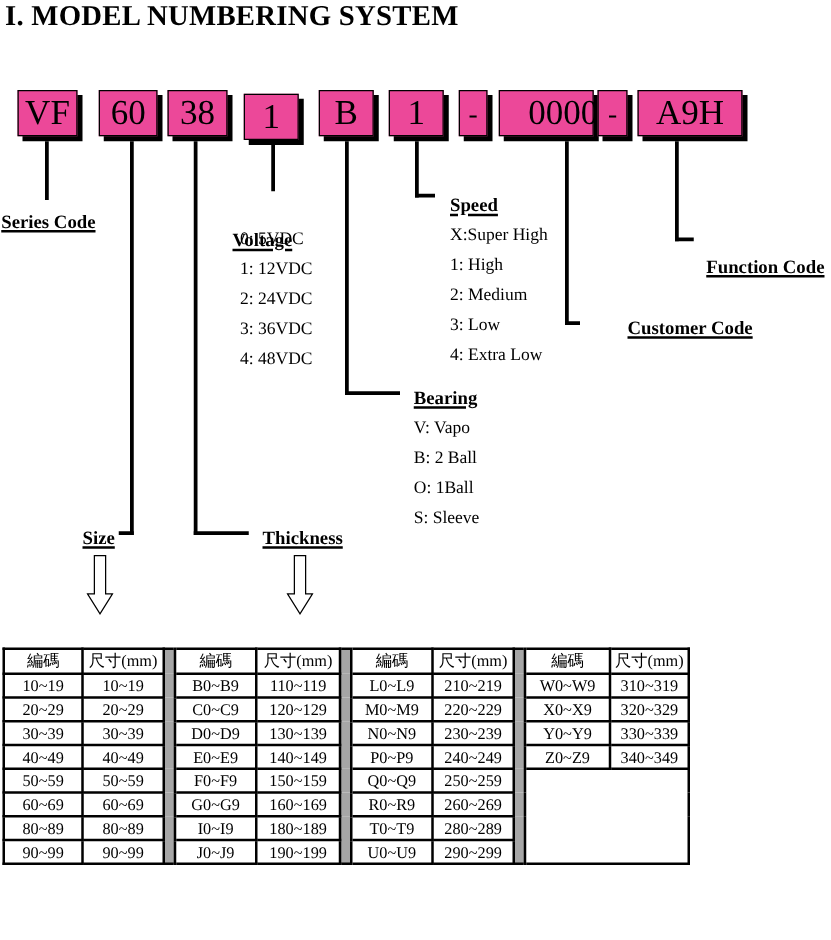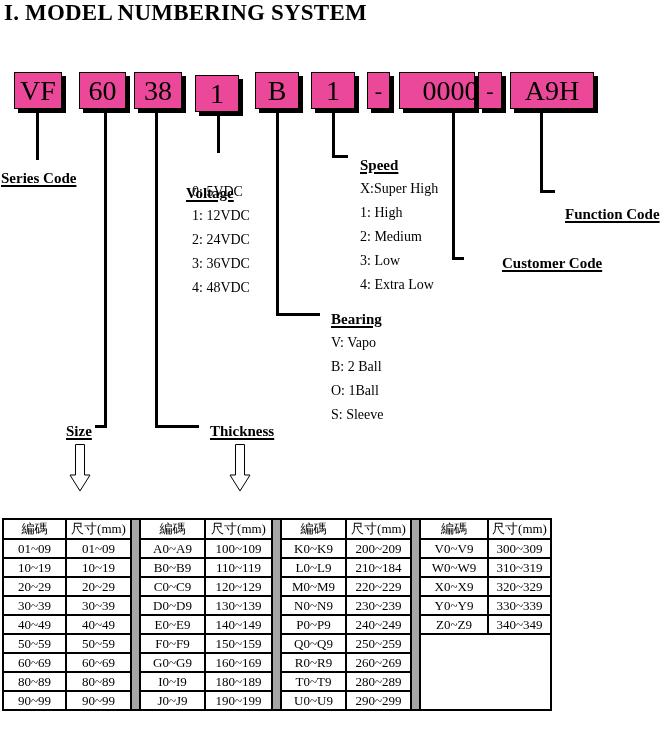--- a/index.html
+++ b/index.html
@@ -118,41 +118,28 @@
         <td class="hdr c3">編碼</td>
         <td class="hdr c4">尺寸(mm)</td>
         <td class="sep"></td>
         <td class="hdr c5">編碼</td>
         <td class="hdr c6">尺寸(mm)</td>
         <td class="sep"></td>
         <td class="hdr c7">編碼</td>
         <td class="hdr c8">尺寸(mm)</td>
       </tr>
       <tr>
-        <td class="c1">01~09</td>
-        <td class="c2">01~09</td>
-        <td class="sep"></td>
-        <td class="c3">A0~A9</td>
-        <td class="c4">100~109</td>
-        <td class="sep"></td>
-        <td class="c5">K0~K9</td>
-        <td class="c6">200~209</td>
-        <td class="sep"></td>
-        <td class="c7">V0~V9</td>
-        <td class="c8">300~309</td>
-      </tr>
-      <tr>
         <td class="c1">10~19</td>
         <td class="c2">10~19</td>
         <td class="sep"></td>
         <td class="c3">B0~B9</td>
         <td class="c4">110~119</td>
         <td class="sep"></td>
         <td class="c5">L0~L9</td>
-        <td class="c6">210~184</td>
+        <td class="c6">210~219</td>
         <td class="sep"></td>
         <td class="c7">W0~W9</td>
         <td class="c8">310~319</td>
       </tr>
       <tr>
         <td class="c1">20~29</td>
         <td class="c2">20~29</td>
         <td class="sep"></td>
         <td class="c3">C0~C9</td>
         <td class="c4">120~129</td>

